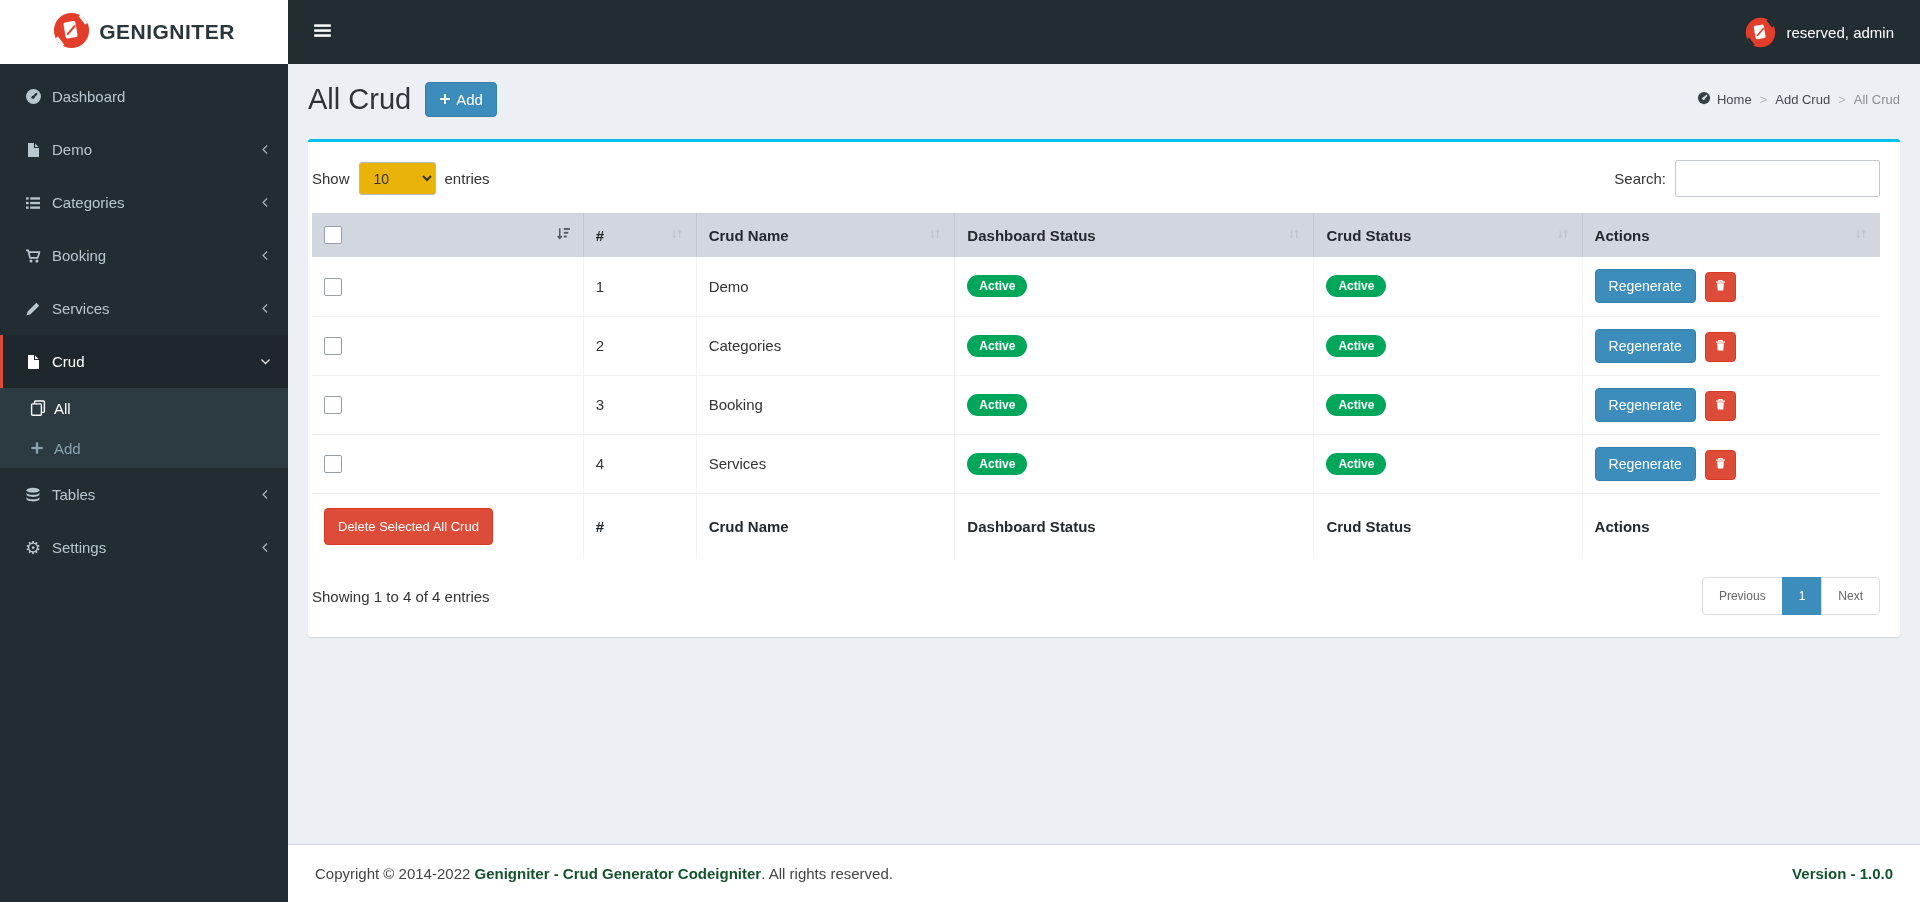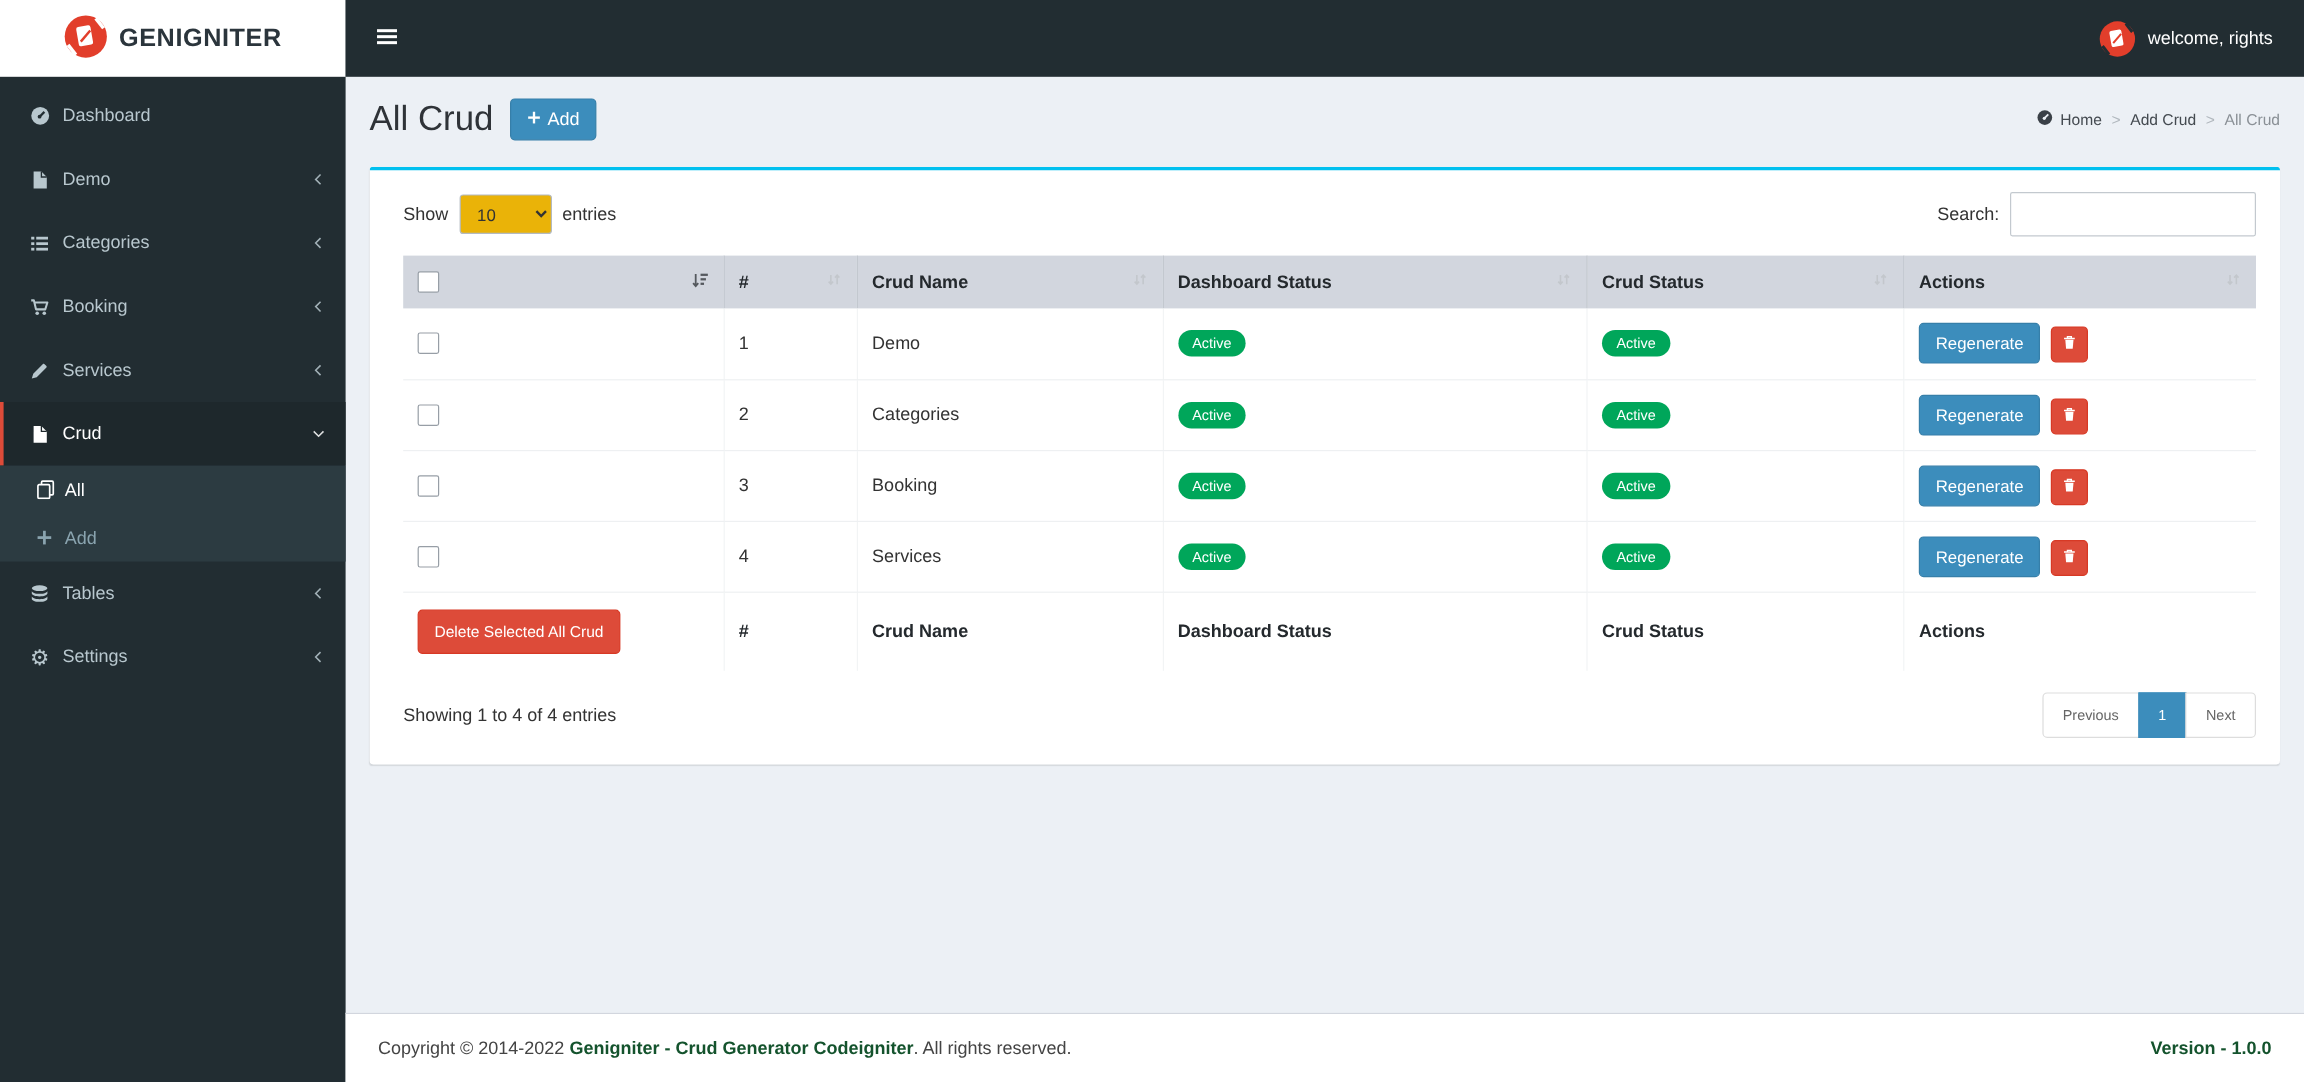--- a/index.html
+++ b/index.html
@@ -35,40 +35,40 @@
   .ch-left { display:flex; align-items:center; gap:14px; }
   .page-title { font-size:29px; font-weight:400; color:#2f3338; }
   .btn-add { display:inline-flex; align-items:center; gap:5px; background:#3c8dbc; border:1px solid #367fa9; color:#fff;
              font-size:15px; padding:8px 13px; border-radius:4px; cursor:pointer; font-family:inherit; }
   .breadcrumb { list-style:none; display:flex; align-items:center; gap:8px; font-size:13px; }
   .breadcrumb .bc-link { color:#444a50; text-decoration:none; display:inline-flex; align-items:center; gap:6px; cursor:pointer; }
   .breadcrumb .sep { color:#b0b7bd; }
   .breadcrumb .bc-current { color:#8a9096; }
 
   .content { flex:1; padding:14px 20px 0 20px; }
-  .box { background:#fff; border-top:3px solid #00c0ef; border-radius:3px; box-shadow:0 1px 1px rgba(0,0,0,.1); padding:18px 20px 22px 28px; }
+  .box { background:#fff; border-top:3px solid #00c0ef; border-radius:3px; box-shadow:0 1px 1px rgba(0,0,0,.1); padding:18px 20px 22px 4px; }
 
   .box-controls { display:flex; align-items:center; justify-content:space-between; margin-bottom:16px; }
   .length-ctl { display:flex; align-items:center; gap:9px; color:#333; }
   .length-select { width:77px; height:33px; border:1px solid #b3bac1; border-radius:3px; font-size:14px; color:#333;
                    padding:0 4px 0 10px; background:#eab308; font-family:inherit; }
   .search-ctl { display:flex; align-items:center; gap:9px; }
   .search-input { width:205px; height:37px; border:1px solid #c3c9cf; border-radius:2px; padding:0 9px; font-size:15px; font-family:inherit; }
 
   table.grid { width:100%; border-collapse:collapse; table-layout:fixed; }
   .grid th { background:#d2d6de; color:#24292d; font-weight:700; font-size:15px; height:44px; text-align:left;
              padding:0 12px; border-right:1px solid #c3c8cf; cursor:pointer; }
   .grid th:last-child { border-right:none; }
   .grid th .th-inner { display:flex; align-items:center; justify-content:space-between; }
   .grid tbody td { height:59px; padding:0 12px; border-bottom:1px solid #eef0f2; border-right:1px solid #f2f4f5; font-size:15px; color:#333; }
   .grid tbody td:last-child, .grid tfoot td:last-child { border-right:none; }
   .grid tfoot td { height:66px; padding:0 12px; font-weight:700; color:#24292d; border-right:1px solid #f2f4f5; }
   .checkbox { appearance:none; -webkit-appearance:none; width:18px; height:18px; border:1px solid #979ea6; border-radius:2px;
               background:#fff; cursor:pointer; display:inline-block; vertical-align:middle; }
-  .badge-active { display:inline-block; background:#00a65a; color:#fff; font-size:12px; font-weight:400; padding:4px 12px; border-radius:11px; }
+  .badge-active { display:inline-block; background:#00a65a; color:#fff; font-size:12px; font-weight:700; padding:4px 12px; border-radius:11px; }
   .btn-regenerate { background:#3c8dbc; border:1px solid #367fa9; color:#fff; font-size:14px; padding:8px 13px; border-radius:4px;
                     cursor:pointer; margin-right:9px; font-family:inherit; }
   .btn-trash { background:#dd4b39; border:1px solid #d73925; border-radius:4px; width:31px; height:30px; cursor:pointer;
                display:inline-flex; align-items:center; justify-content:center; vertical-align:middle; color:#fff; }
   .btn-delete-selected { background:#dd4b39; border:1px solid #d73925; color:#fff; font-size:13px; padding:10px 13px;
                          border-radius:4px; cursor:pointer; font-family:inherit; }
 
   .box-footer { display:flex; align-items:center; justify-content:space-between; margin-top:18px; }
   .dt-info { font-size:15px; color:#333; }
   .pagination { display:flex; }
@@ -315,21 +315,21 @@
         <span><svg width="19" height="19">
               <use href="#i-bars"></use>
             </svg></span>
       </button>
       <div class="nav-user">
         <span class="avatar" style="--ring-cut:#222d32">
             <svg width="31" height="31">
               <use href="#i-logo"></use>
             </svg>
           </span>
-        <span>welcome, rights</span>
+        <span>reserved, admin</span>
       </div>
     </header>
 
     <section class="content-header">
       <div class="ch-left">
         <h1 class="page-title">All Crud</h1>
         <button class="btn-add">
           <span><svg width="12" height="12" fill="#fff">
                 <use href="#i-plus"></use>
               </svg></span>

